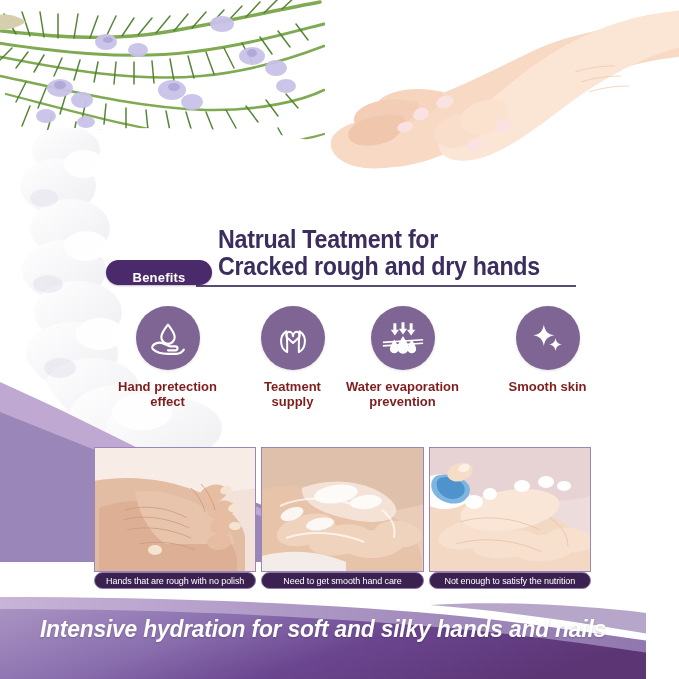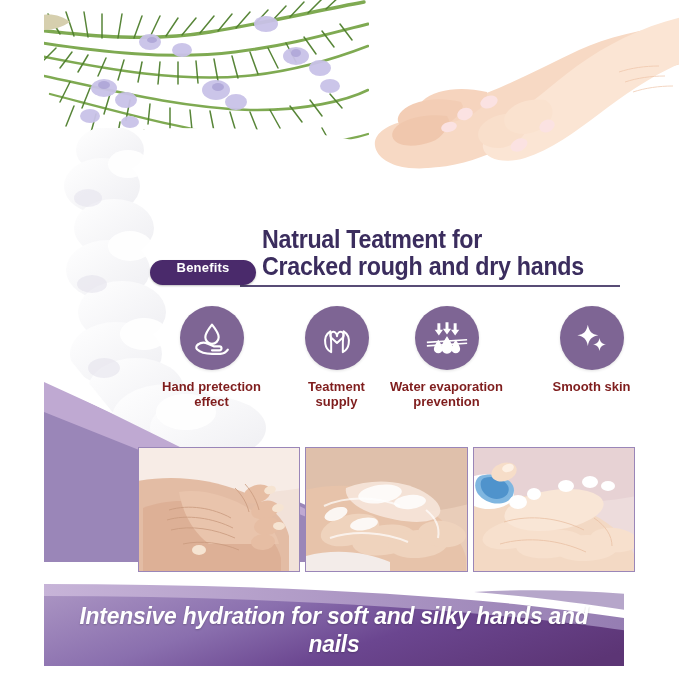--- a/index.html
+++ b/index.html
@@ -1,21 +1,21 @@
 <!DOCTYPE html>
 <html><head>
 <meta charset="utf-8">
 <style>
   html,body{margin:0;padding:0;}
   body{
     width:679px;height:679px;overflow:hidden;position:relative;
     background:#ffffff;
     font-family:"Liberation Sans", sans-serif;
   }
-  .stage{position:absolute;inset:0;overflow:hidden;background:#fff;margin-left:44px;}
+  .stage{position:absolute;inset:0;overflow:hidden;background:#fff;}
 
   
   .hero{position:absolute;left:0;top:0;width:679px;height:240px;background:#fff;}
 
   .rosemary{position:absolute;left:-14px;top:-10px;width:340px;height:215px;}
   .hands-photo{position:absolute;right:-6px;top:-4px;width:360px;height:215px;}
 
   
   .cream{position:absolute;left:14px;top:128px;width:230px;height:330px;pointer-events:none;}
 
@@ -26,21 +26,21 @@
     letter-spacing:-0.3px;
     font-family:"Liberation Sans Narrow","Liberation Sans",sans-serif;
     transform:scaleX(0.93);transform-origin:left top;
     white-space:pre-line;
   }
   .head-rule{position:absolute;left:196px;top:285px;width:380px;height:2px;background:#3b2d5e;opacity:.85;}
 
   .benefits-pill{
     position:absolute;left:106px;top:260px;width:106px;height:25px;
     background:#4a2a6b;border-radius:13px;
-    display:flex;align-items:flex-start;justify-content:center;
+    display:flex;align-items:flex-end;justify-content:center;
     color:#fff;font-size:13px;font-weight:bold;letter-spacing:.2px;
     box-shadow:0 1px 2px rgba(0,0,0,.25);
   }
 
   
   .icons{position:absolute;left:100px;top:306px;width:500px;height:130px;}
   .icon-item{position:absolute;top:0;text-align:center;}
   .icon-circle{
     width:64px;height:64px;border-radius:50%;background:#7e6594;
     margin:0 auto;display:flex;align-items:center;justify-content:center;
@@ -66,21 +66,21 @@
   }
   .caps{position:absolute;left:94px;top:572px;width:497px;height:18px;display:flex;gap:5px;}
   .cap{
     width:163px;height:17px;border-radius:9px;background:#3a2150;
     border:1px solid #8e7aa8;box-sizing:border-box;
     display:flex;align-items:center;justify-content:center;
     color:#ffffff;font-size:9px;letter-spacing:-0.1px;white-space:nowrap;
   }
 
   
-  .banner{position:absolute;left:0;bottom:13px;width:580px;height:92px;overflow:hidden;}
+  .banner{position:absolute;left:0;bottom:0;width:646px;height:92px;overflow:hidden;}
   .banner-text{
     position:absolute;left:0;right:0;top:28px;text-align:center;
     color:#ffffff;font-size:24px;font-weight:bold;font-style:italic;
     letter-spacing:-0.2px;
     font-family:"Liberation Sans Narrow","Liberation Sans",sans-serif;
     transform:scaleX(0.95);
     text-shadow:0 1px 2px rgba(0,0,0,.22);
   }
 </style>
 </head>
@@ -427,20 +427,25 @@
         </g>
         <g stroke="#e9c0a4" stroke-width="1" fill="none" opacity=".8">
           <path d="M30 74 C56 66,86 70,110 82"></path>
           <path d="M26 96 C54 88,86 92,112 104"></path>
           <path d="M120 70 C132 78,138 88,138 98"></path>
         </g>
       </svg>
     </div>
   </div>
 
+  <div class="caps">
+    <div class="cap">Hands that are rough with no polish</div>
+    <div class="cap">Need to get smooth hand care</div>
+    <div class="cap">Not enough to satisfy the nutrition</div>
+  </div>
 
   <div class="banner">
     <svg width="679" height="92" viewBox="0 0 679 92" style="position:absolute;left:0;top:0;">
       <defs>
         <linearGradient id="bg1" x1="0" y1="0" x2="1" y2="0.3">
           <stop offset="0" stop-color="#a993c2"></stop>
           <stop offset="0.35" stop-color="#8a6fae"></stop>
           <stop offset="0.62" stop-color="#6b4690"></stop>
           <stop offset="1" stop-color="#5c3575"></stop>
         </linearGradient>

